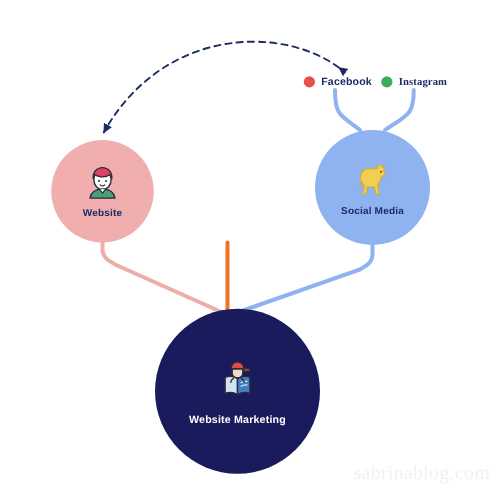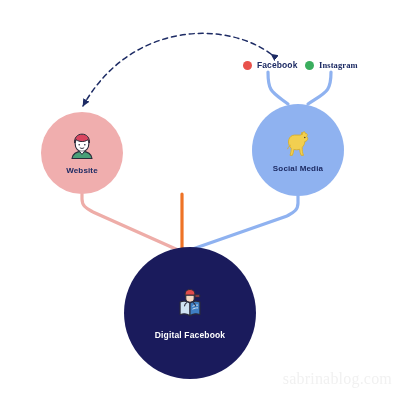--- a/index.html
+++ b/index.html
@@ -197,18 +197,18 @@
       <svg width="34" height="34" viewBox="0 0 48 48">
         <path d="M17 11.5c0-3.6 3.1-6.5 7-6.5s7 2.9 7 6.5v1.5H17z" fill="#e04b4b" stroke="#2b2b3a" stroke-width="1.6" stroke-linejoin="round"></path>
         <path d="M31 12.5h5.5c.9 0 1.5.7 1.5 1.5s-.6 1.5-1.5 1.5H31z" fill="#e04b4b" stroke="#2b2b3a" stroke-width="1.5" stroke-linejoin="round"></path>
         <path d="M18 13h12v4.5c0 3.2-2.7 5.5-6 5.5s-6-2.3-6-5.5z" fill="#f4d8c4" stroke="#2b2b3a" stroke-width="1.6" stroke-linejoin="round"></path>
         <path d="M10 22.5c4.6-1.8 9-1.8 14 1.5v18c-5-3.3-9.4-3.3-14-1.5z" fill="#cfe3f2" stroke="#2b2b3a" stroke-width="1.6" stroke-linejoin="round"></path>
         <path d="M38 22.5c-4.6-1.8-9-1.8-14 1.5v18c5-3.3 9.4-3.3 14-1.5z" fill="#3f7fc4" stroke="#2b2b3a" stroke-width="1.6" stroke-linejoin="round"></path>
         <path d="M28 28.5c2.4-1.2 4.6-1.7 6.8-1.6M28 32.5c2.4-1.2 4.6-1.7 6.8-1.6" fill="none" stroke="#cfe3f2" stroke-width="1.4" stroke-linecap="round"></path>
         <path d="M19.5 23.5c-1.8 1-3 2.6-3.2 4.6M28.5 23.5c1.8 1 3 2.6 3.2 4.6" fill="none" stroke="#2b2b3a" stroke-width="1.5" stroke-linecap="round"></path>
       </svg>
     </span>
-    <span class="node-label">Digital Facebook</span>
+    <span class="node-label">Website Marketing</span>
   </div>
 
   <div id="watermark">sabrinablog.com</div>
 
 </div>
 
 </body></html>

